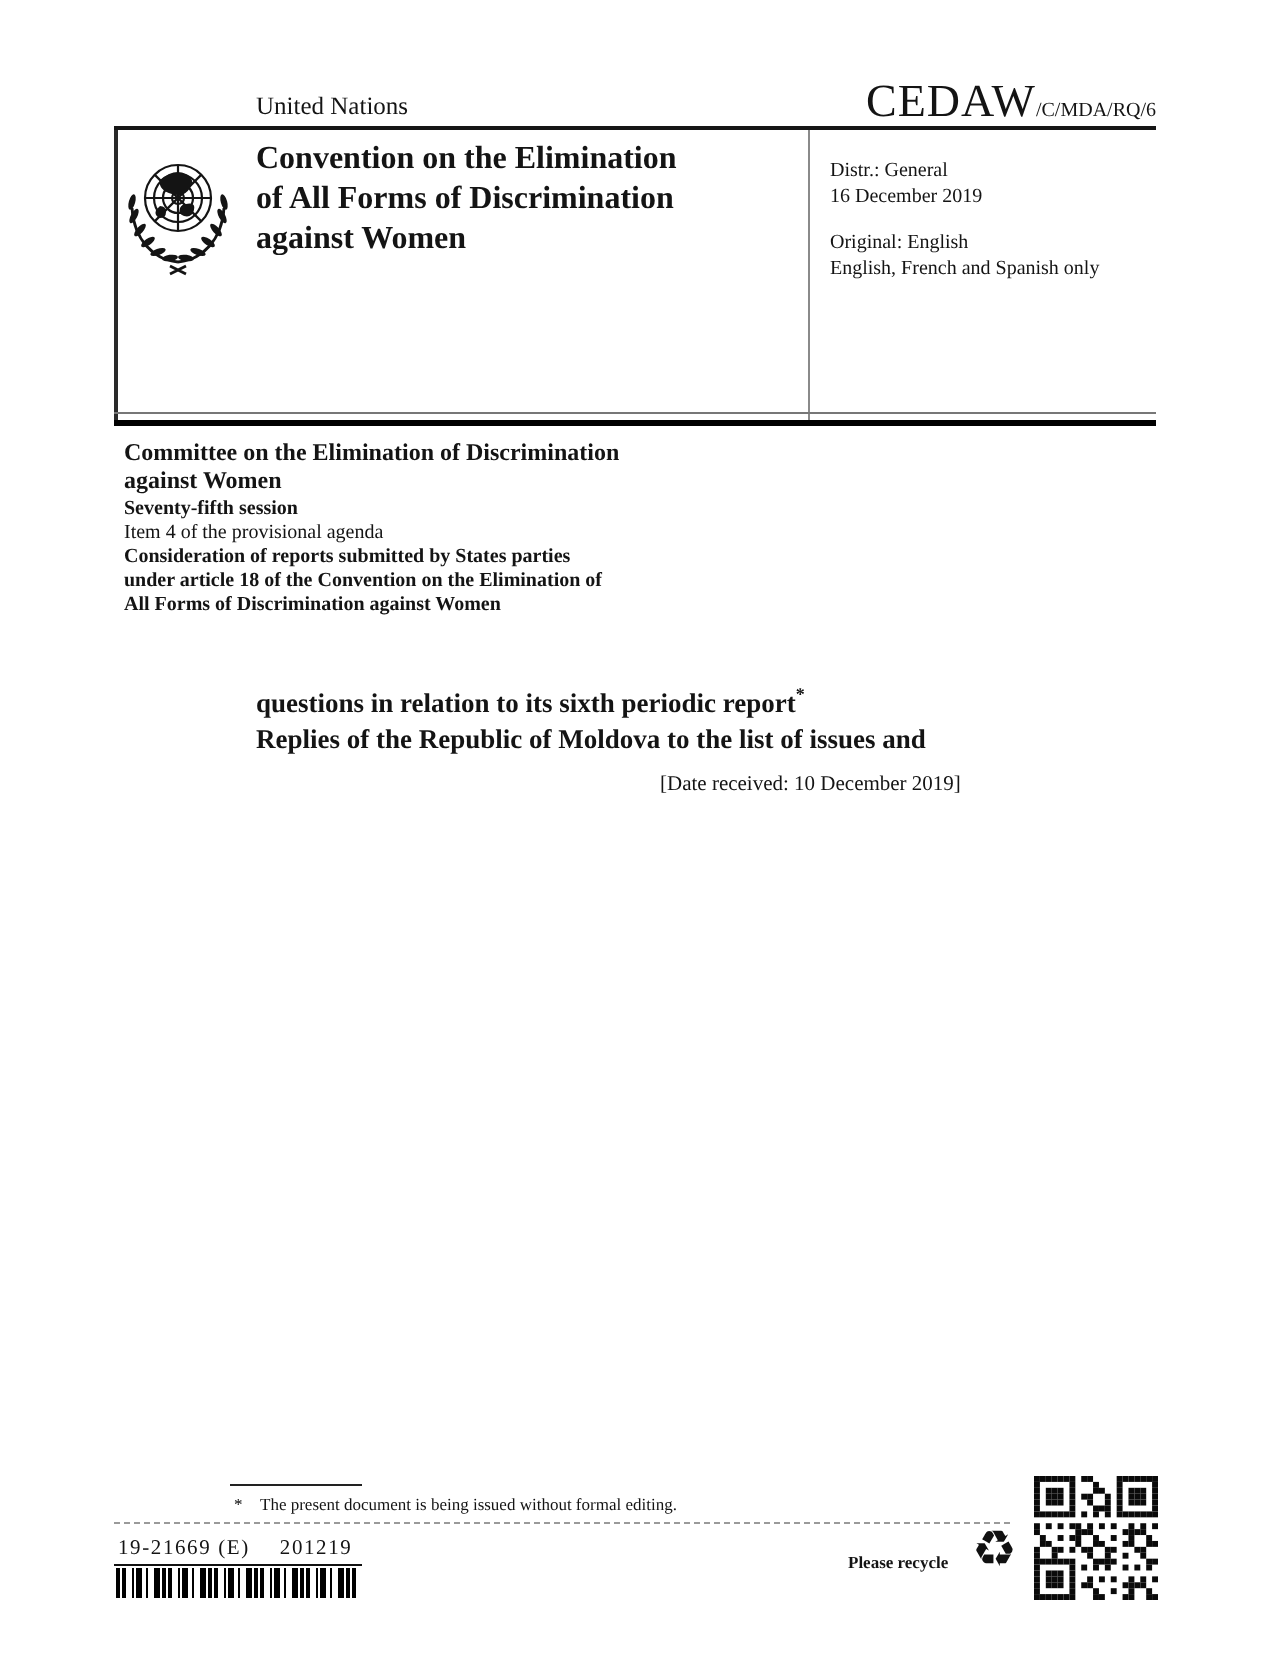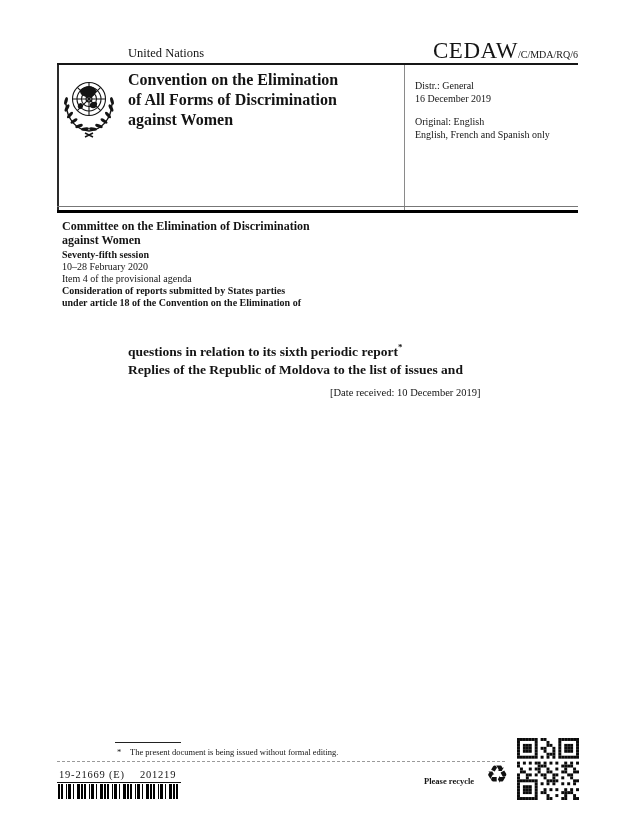--- a/index.html
+++ b/index.html
@@ -128,24 +128,24 @@
     <div>English, French and Spanish only</div>
   </div>
 
   <div class="abs rule-thick-shadow"></div>
   <div class="abs rule-thick"></div>
 
   <div class="abs committee">
     <div class="name">Committee on the Elimination of Discrimination</div>
     <div class="name">against Women</div>
     <div class="small b session">Seventy-fifth session</div>
-    <div class="small">10–28 February 2020</div>
     <div class="small">Item 4 of the provisional agenda</div>
     <div class="small b">Consideration of reports submitted by States parties</div>
     <div class="small b">under article 18 of the Convention on the Elimination of</div>
+    <div class="small b">All Forms of Discrimination against Women</div>
   </div>
 
   <div class="abs doc-title">
     <div><span>questions in relation to its sixth periodic report</span><sup>*</sup></div>
     <div>Replies of the Republic of Moldova to the list of issues and</div>
   </div>
 
   <div class="abs date-received">[Date received: 10 December 2019]</div>
 
   <div class="abs footnote-rule"></div>

